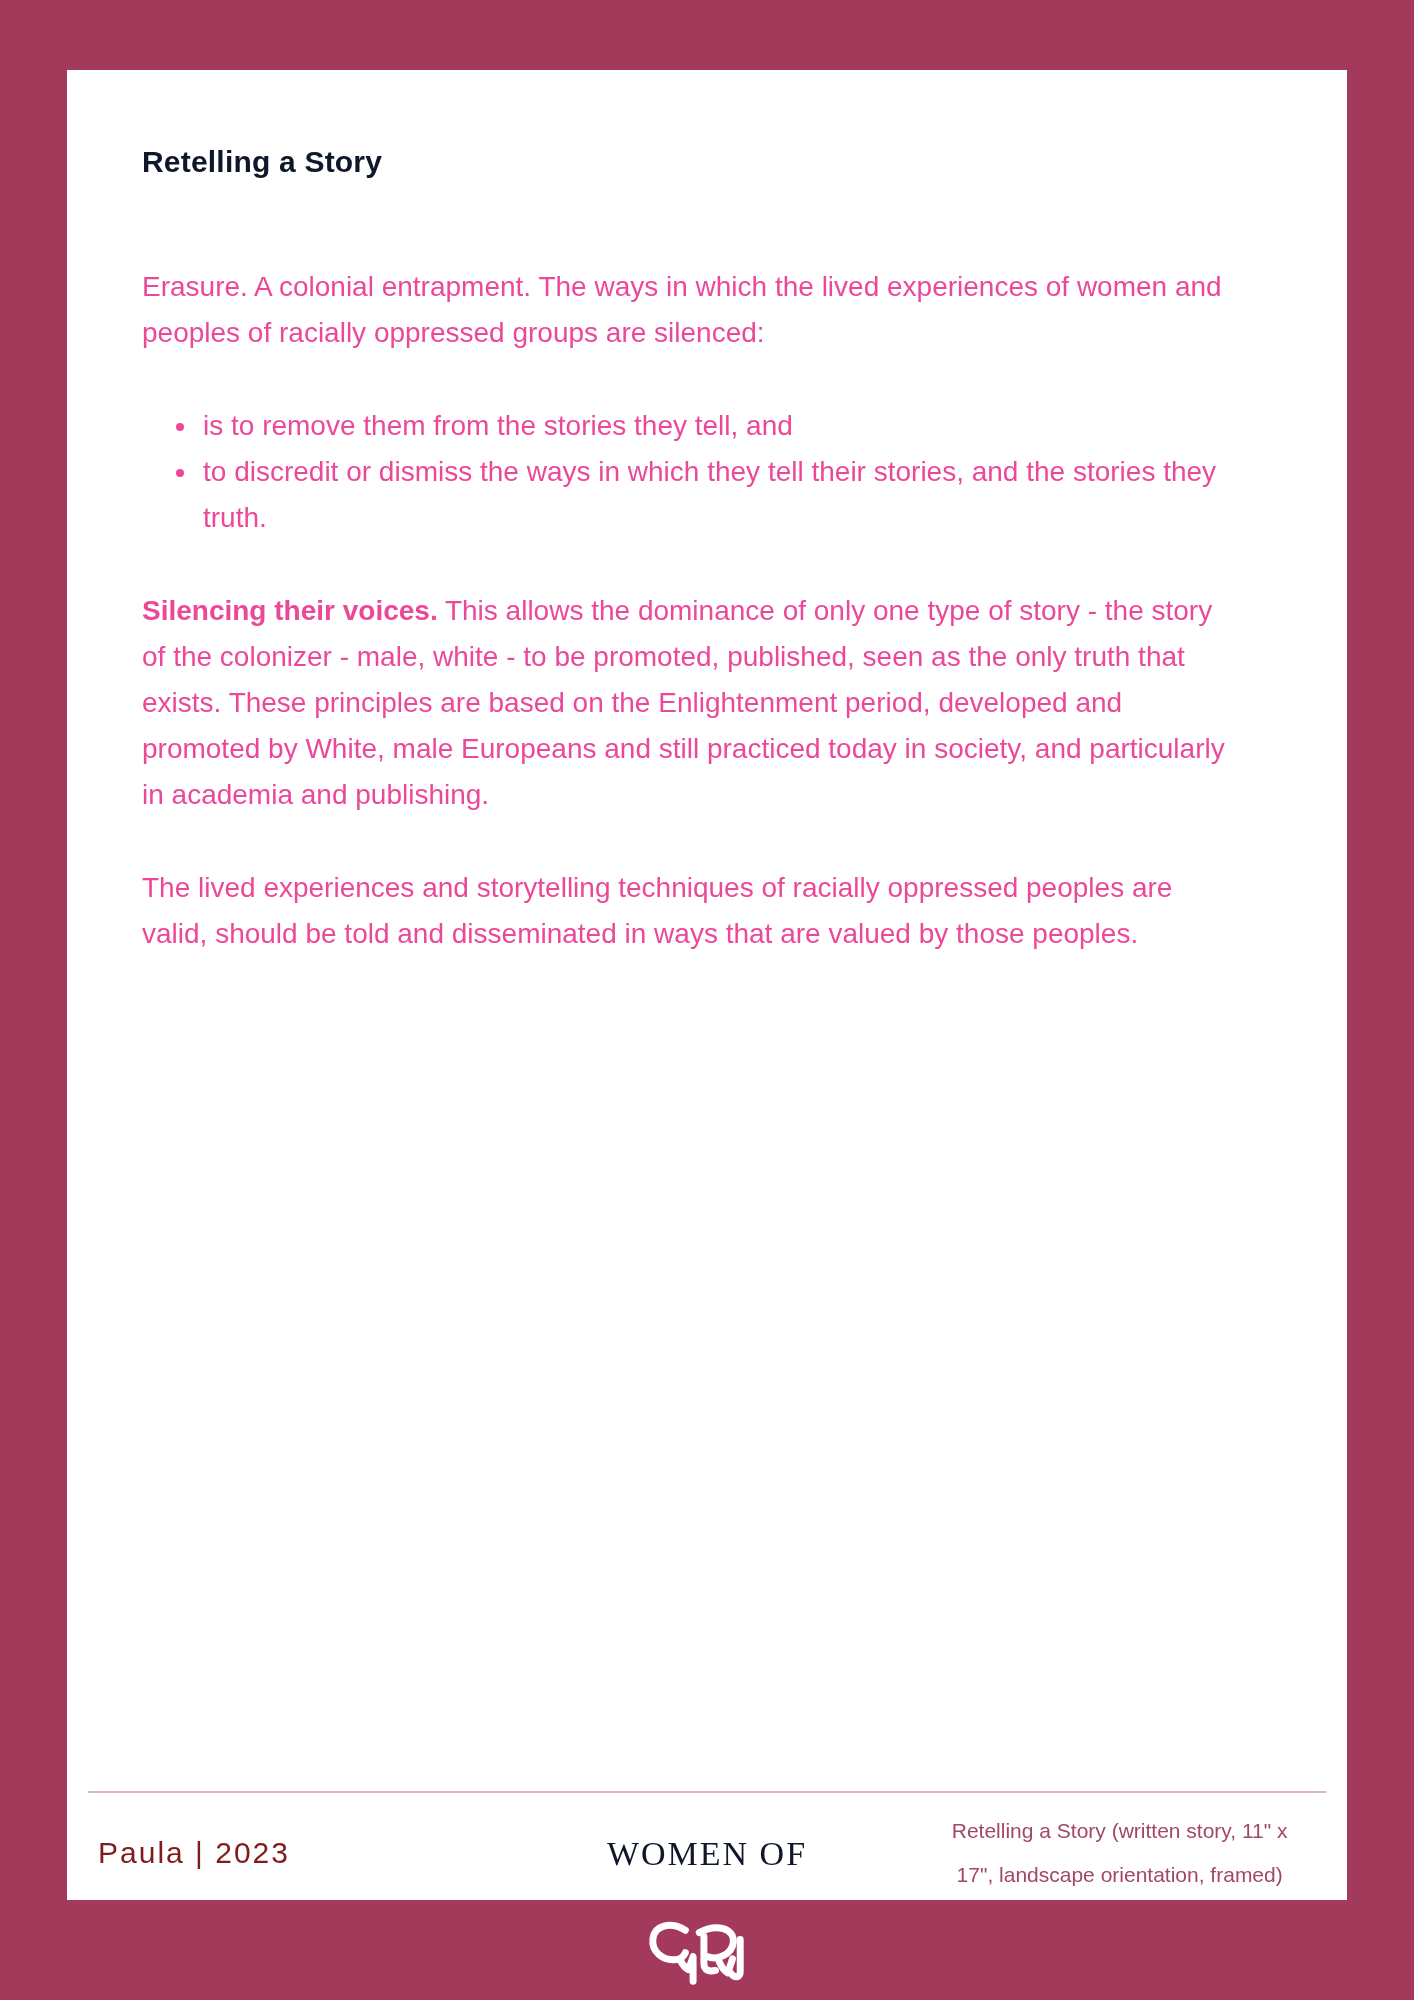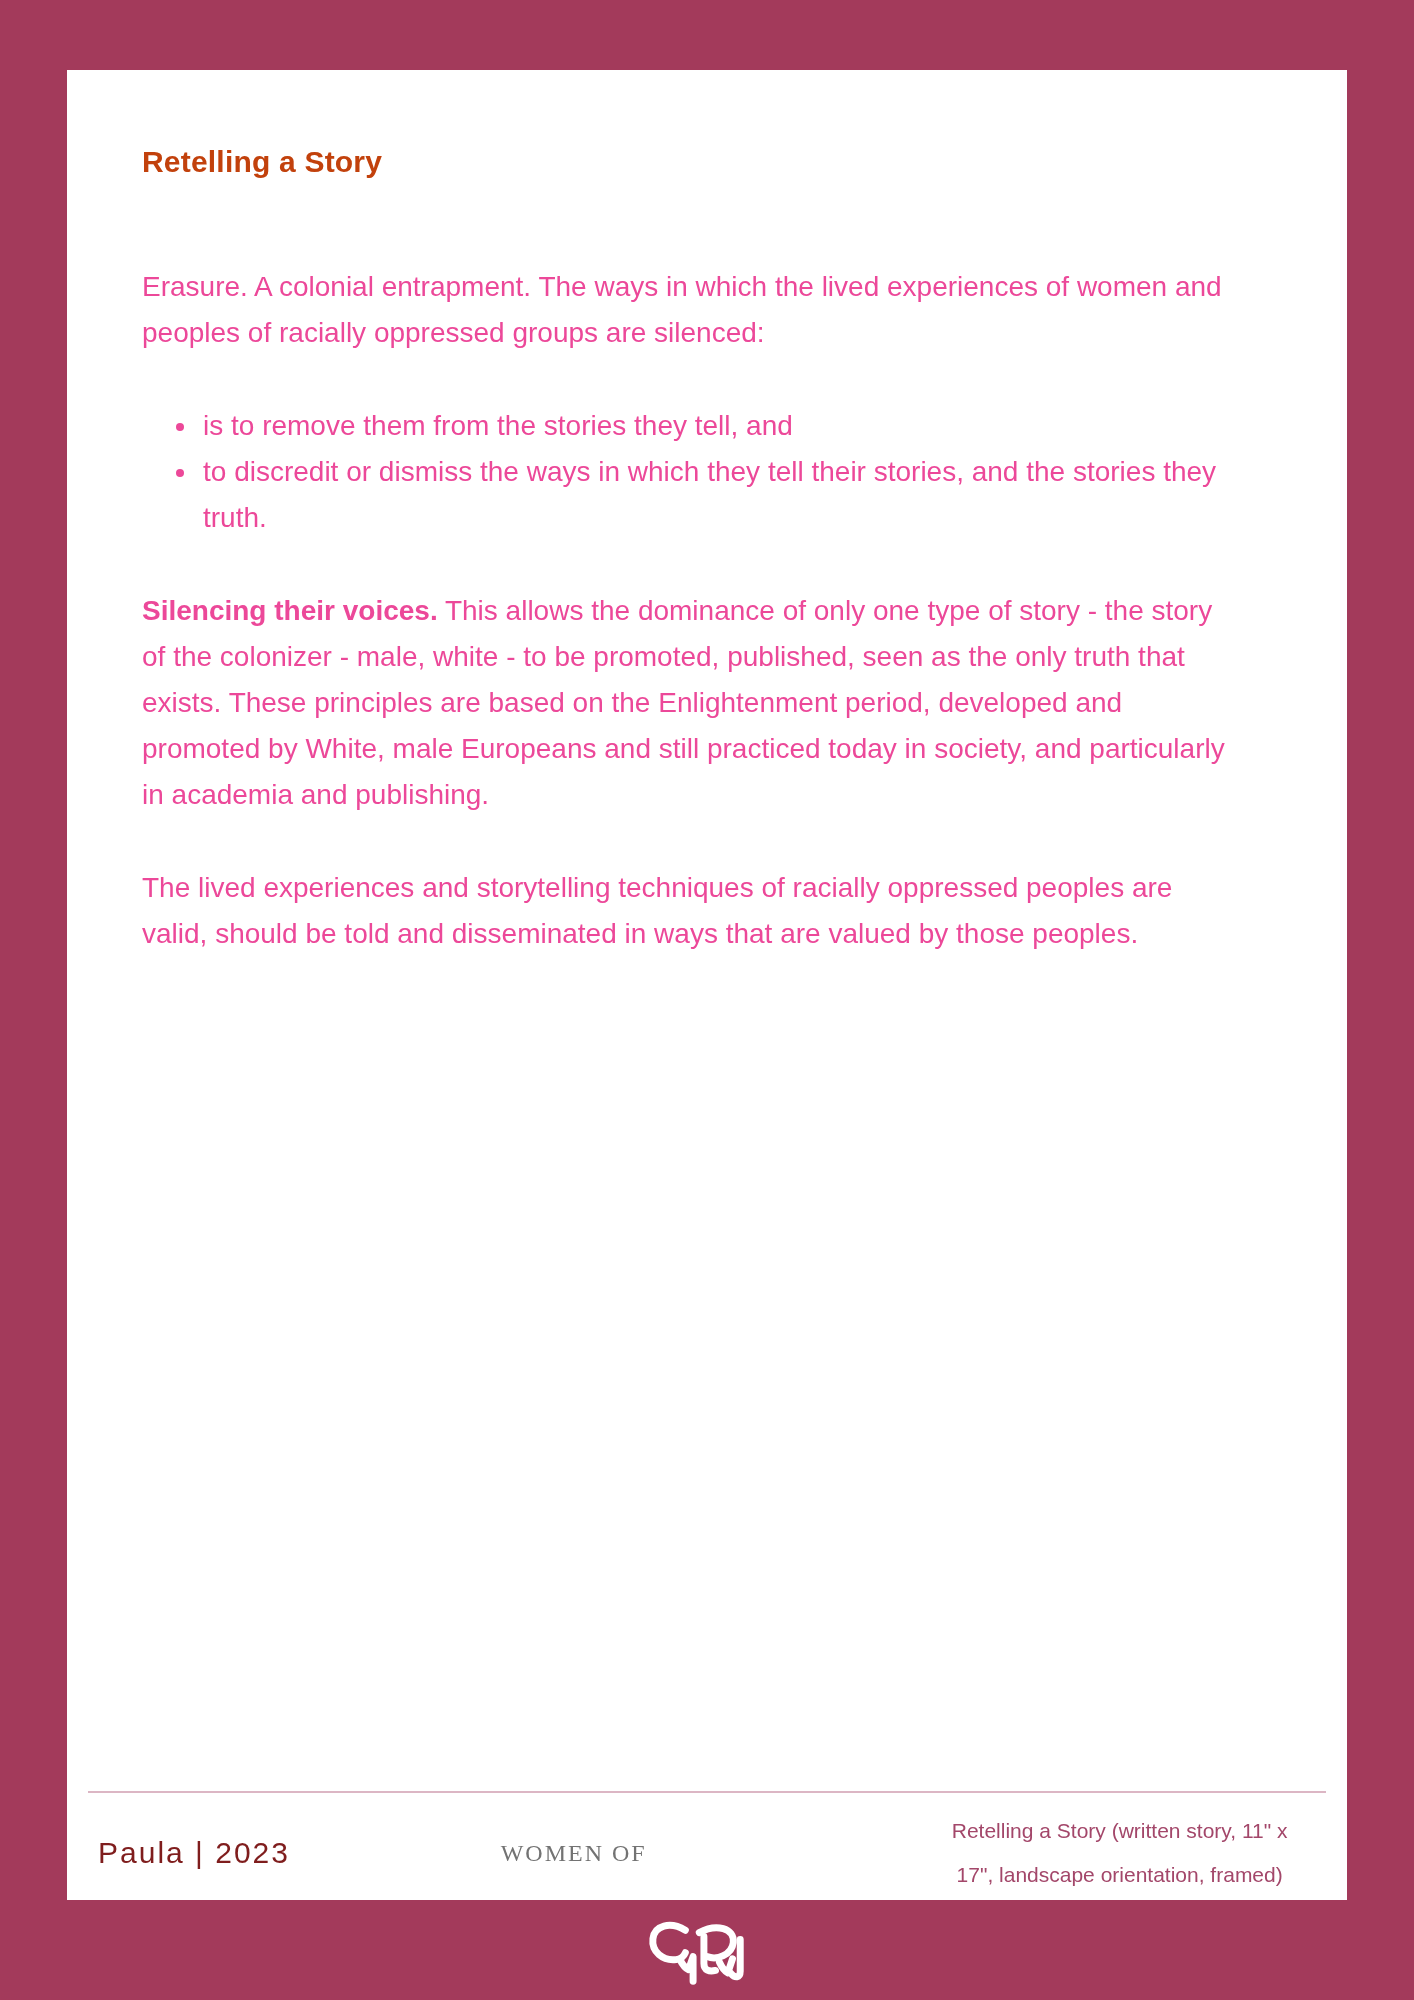--- a/index.html
+++ b/index.html
@@ -20,21 +20,21 @@
     left: 67px; top: 70px;
     width: 1280px; height: 1830px;
     background: #ffffff;
   }
   .content {
     padding: 74px 80px 0 75px;
   }
   .doc-title {
     font-size: 30px;
     font-weight: 700;
-    color: #c2410c;
+    color: #0f172a;
     letter-spacing: 0.2px;
     margin: 0 0 84px 0;
     line-height: 36px;
   }
   .body-copy {
     max-width: 1100px;
     color: #ec4899;
     font-size: 28px;
     line-height: 46px;
   }
@@ -56,23 +56,24 @@
     align-items: center;
     min-height: 100px;
   }
   .footer-author {
     color: #7f1d1d;
     font-size: 30px;
     letter-spacing: 2px;
     padding-left: 10px;
   }
   .footer-brand {
+    text-align: center;
     font-family: "Liberation Serif", serif;
-    color: #737373;
-    font-size: 24px;
+    color: #0f172a;
+    font-size: 34px;
     line-height: 35px;
     letter-spacing: 2px;
   }
   .footer-caption {
     text-align: center;
     color: #A3476A;
     font-size: 21px;
     line-height: 44px;
     max-width: 336px;
     margin: 0 auto;

